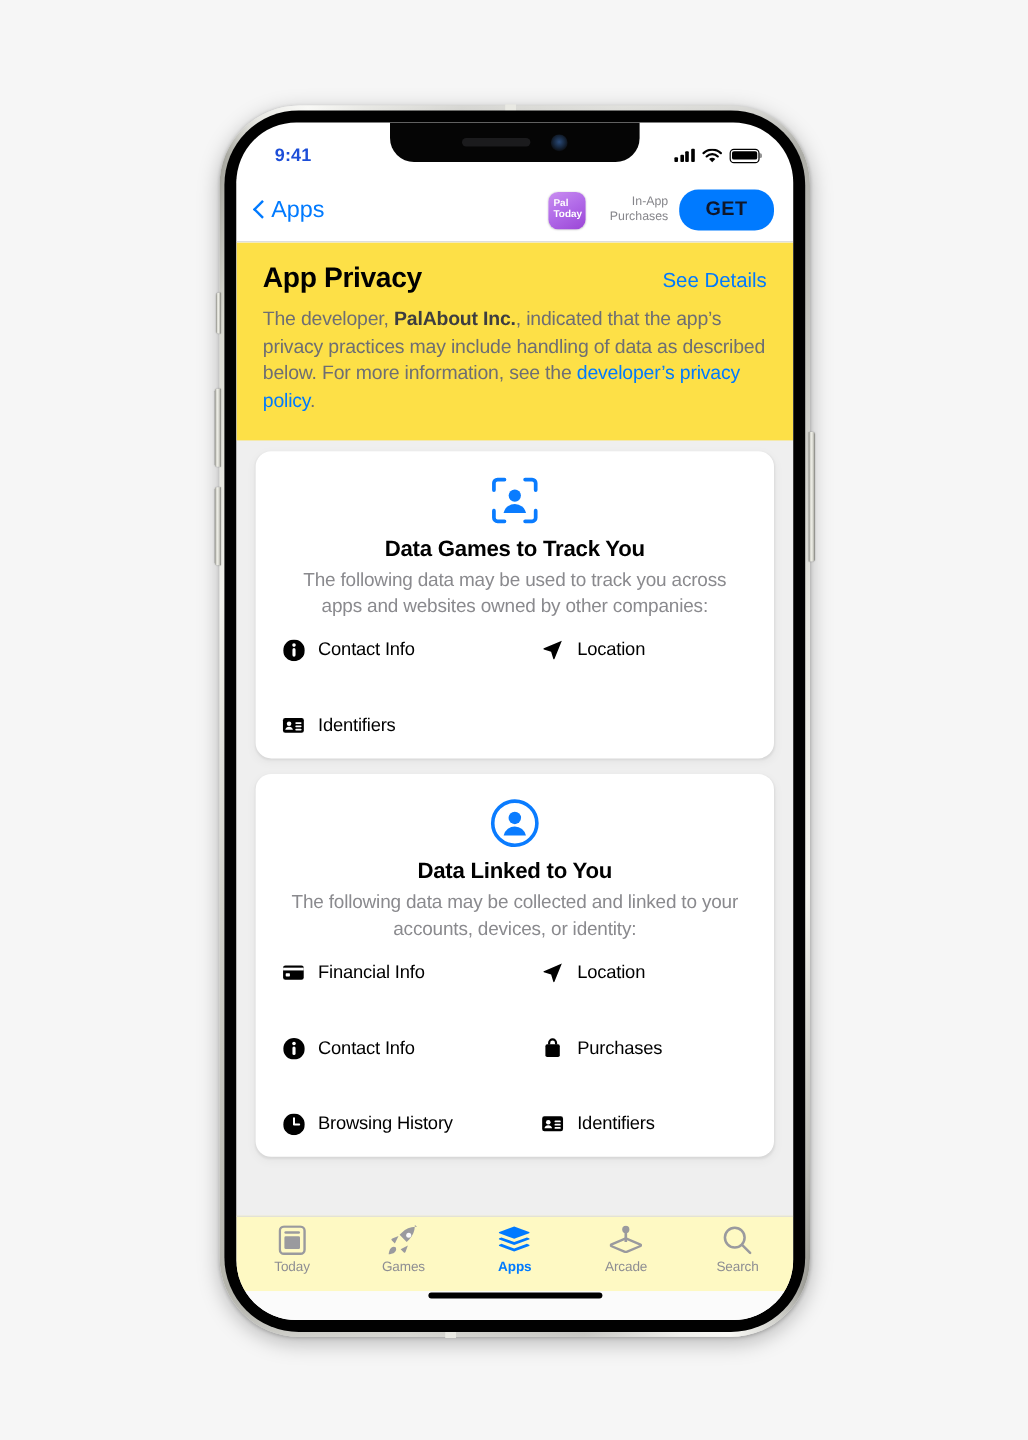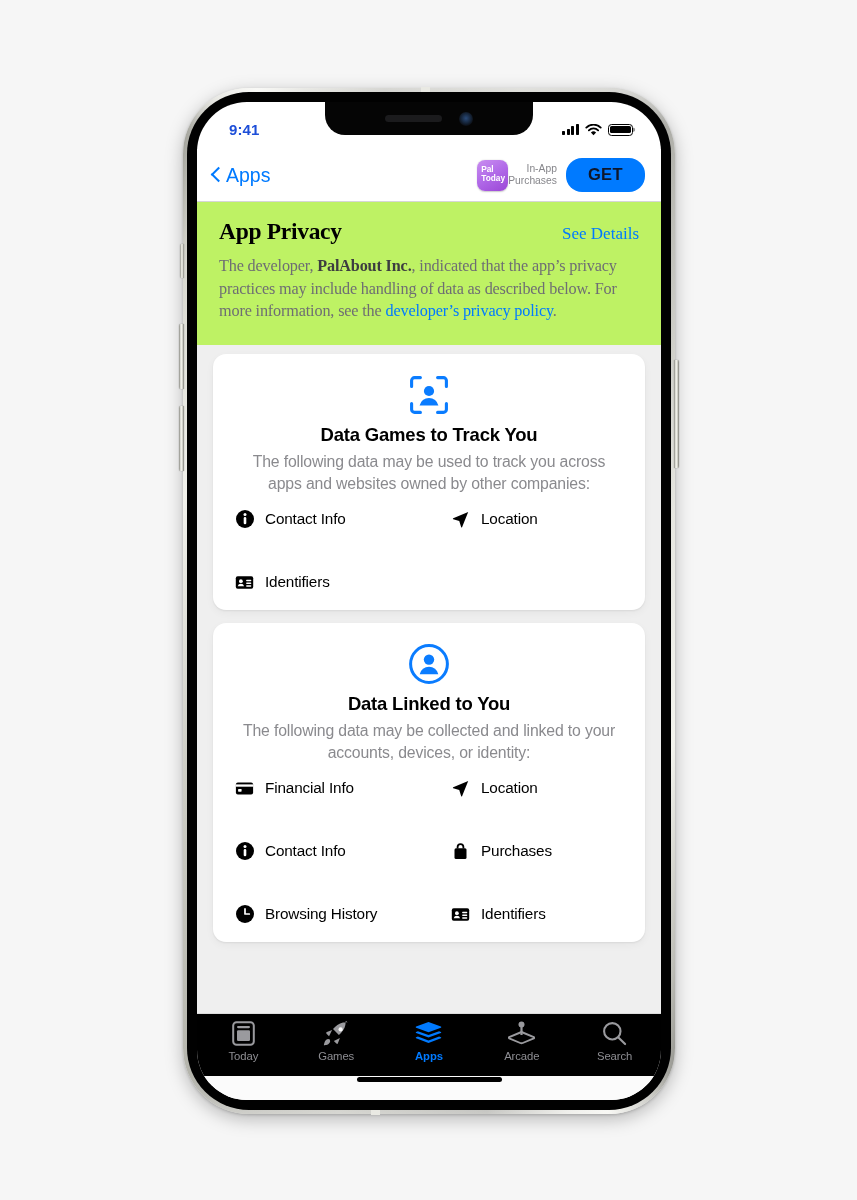--- a/index.html
+++ b/index.html
@@ -200,20 +200,21 @@
     align-items: center;
     gap: 9px;
     margin-left: auto;
   }
   .iap {
     font-size: 10.3px;
     line-height: 12px;
     color: #86868b;
     text-align: right;
     white-space: pre-line;
+    padding-left: 20px;
   }
   .get-btn {
     background: #007aff;
     color: #0f172a;
     font-size: 16.5px;
     font-weight: bold;
     letter-spacing: 0.4px;
     padding: 7px 22px 8px;
     border-radius: 16px;
     border: none;
@@ -224,24 +225,23 @@
   
   .content {
     flex: 1 1 auto;
     background: #efefef;
     overflow: hidden;
     display: flex;
     flex-direction: column;
   }
 
   .privacy-head {
-    background: #bef264;
+    background: #fde047;
     padding: 16px 22px 22px;
     flex: 0 0 auto;
-    font-family: Liberation Serif, serif;
   }
   .ph-row {
     display: flex;
     align-items: baseline;
     justify-content: space-between;
     margin-bottom: 10px;
   }
   .ph-title {
     font-size: 23.5px;
     font-weight: bold;
@@ -315,21 +315,21 @@
   .di-label {
     font-size: 15.3px;
     color: #000;
     letter-spacing: -0.15px;
   }
 
   
   .tabbar {
     flex: 0 0 auto;
     height: 63px;
-    background: #000000;
+    background: #fef9c3;
     border-top: 1px solid #dcdcdc;
     display: flex;
     align-items: flex-start;
     padding-top: 6px;
   }
   .tab {
     flex: 1 1 0;
     display: flex;
     flex-direction: column;
     align-items: center;

